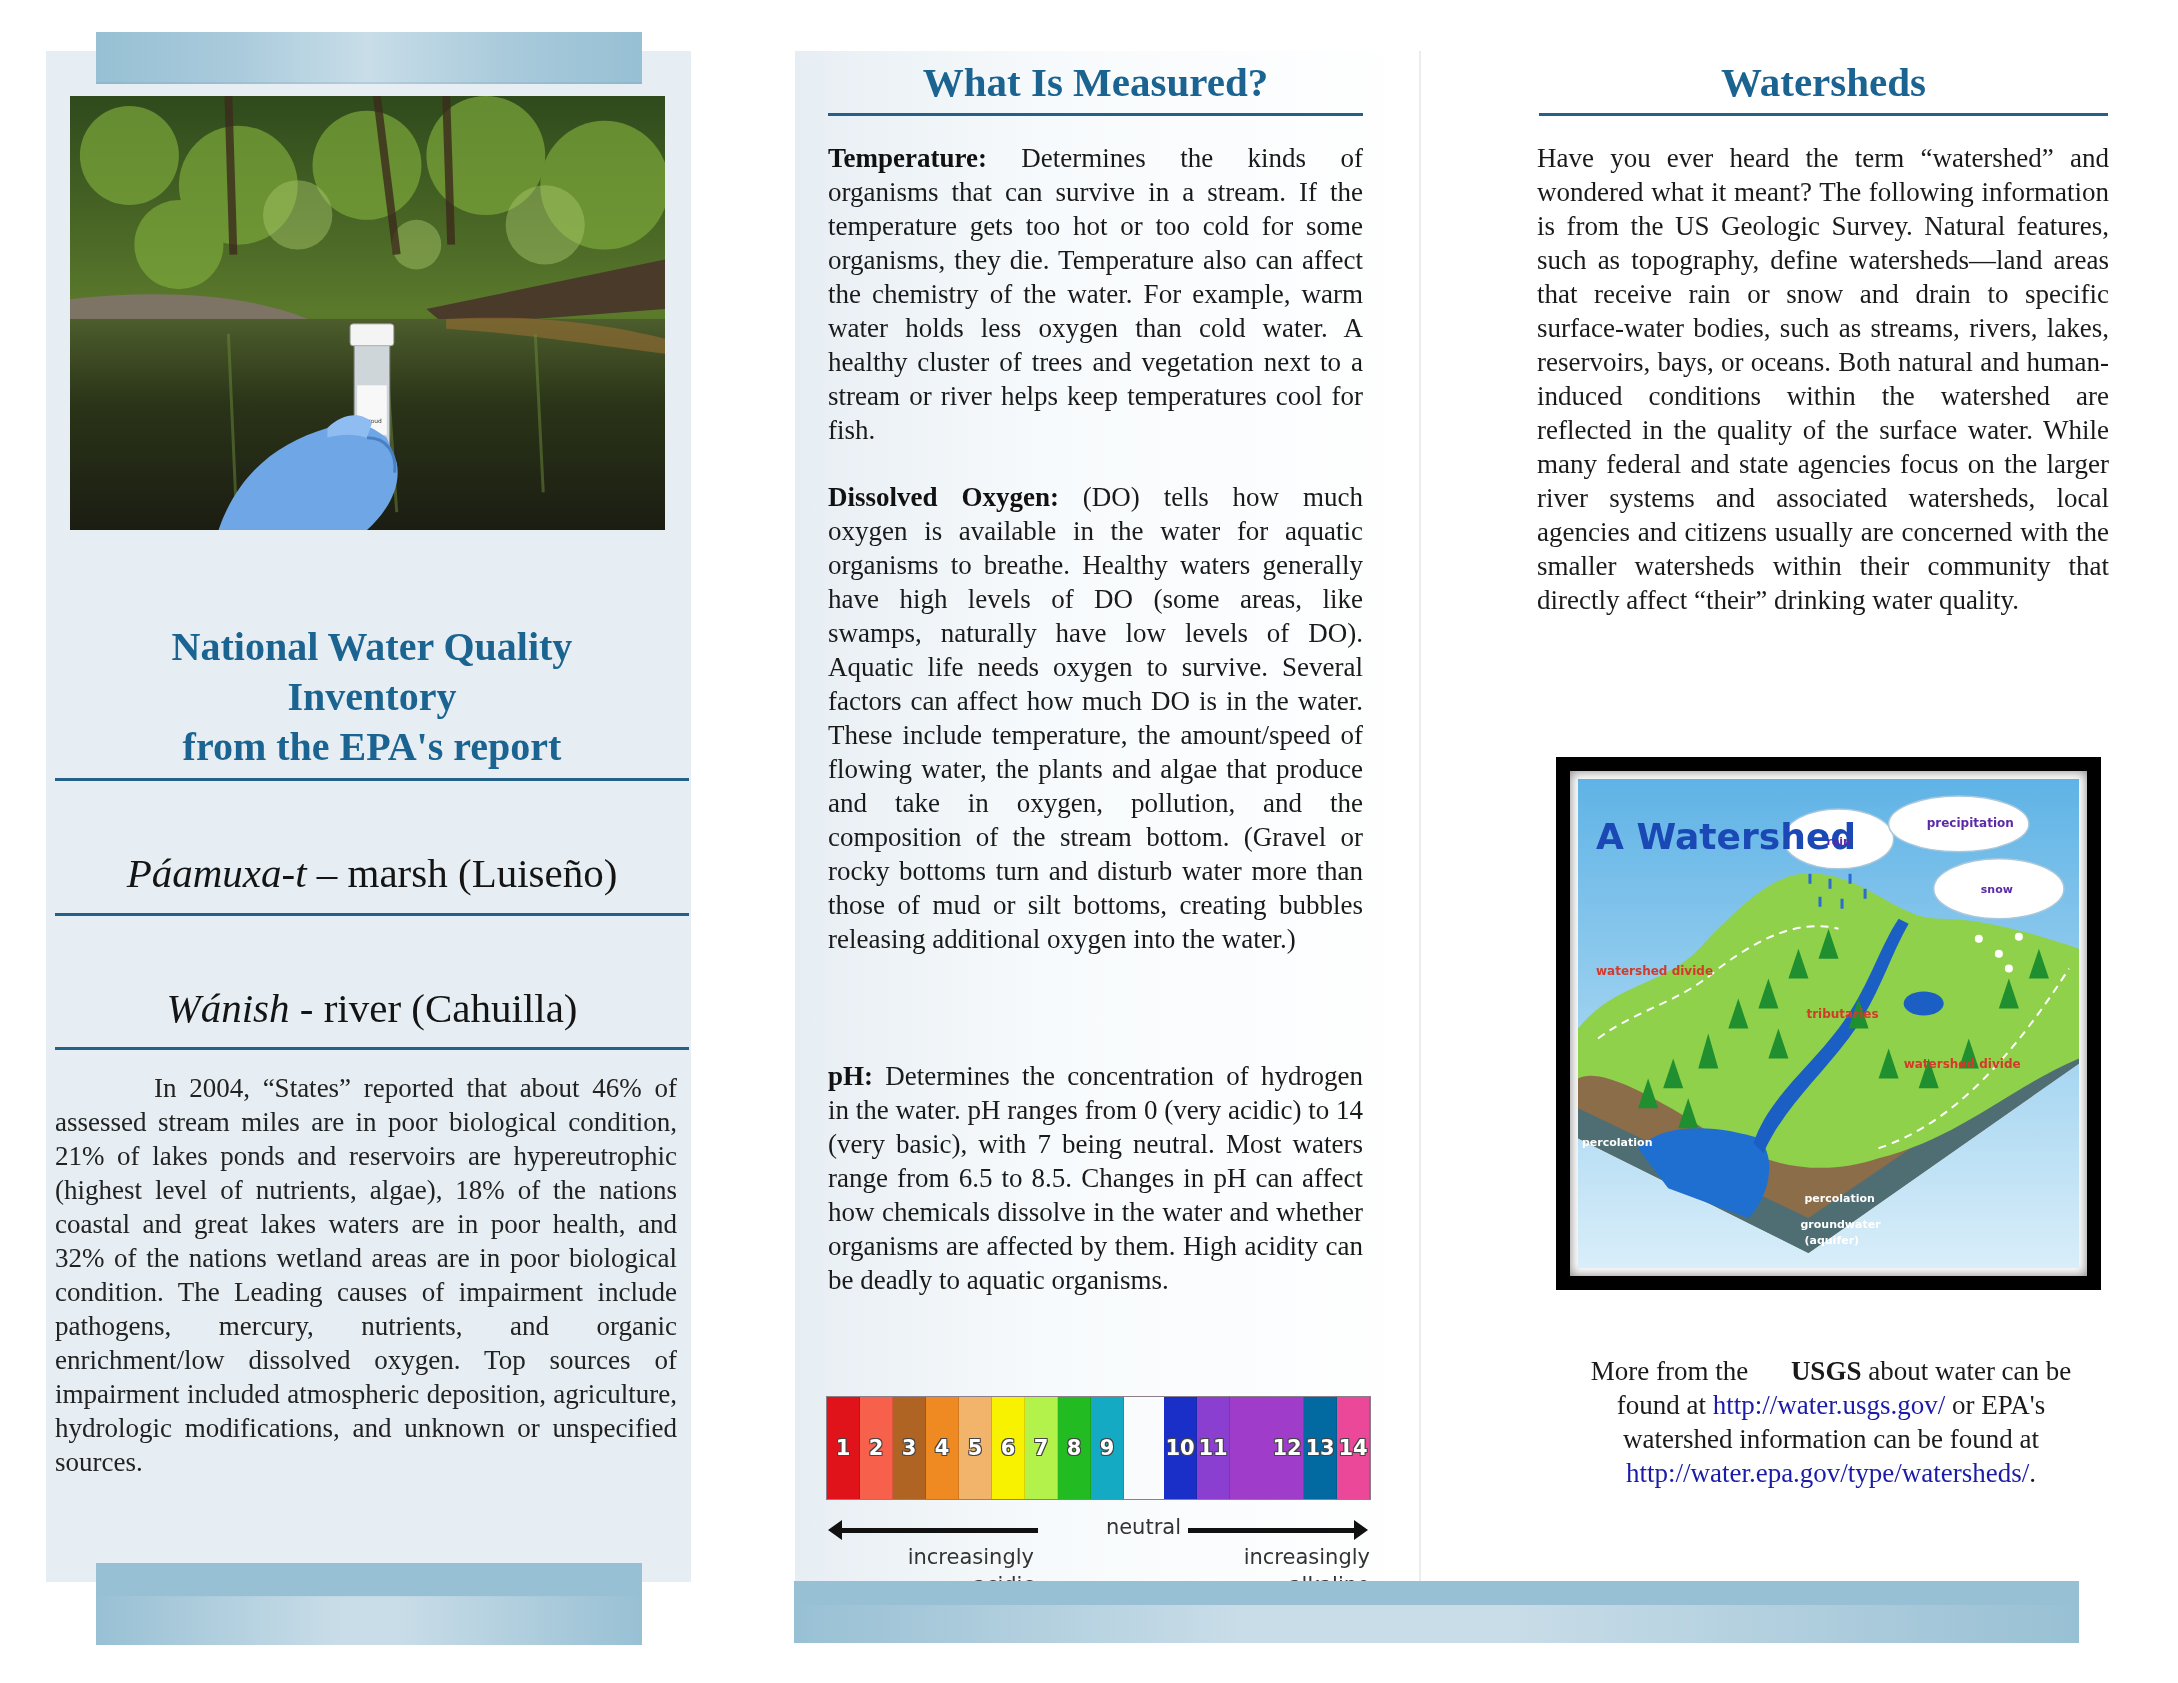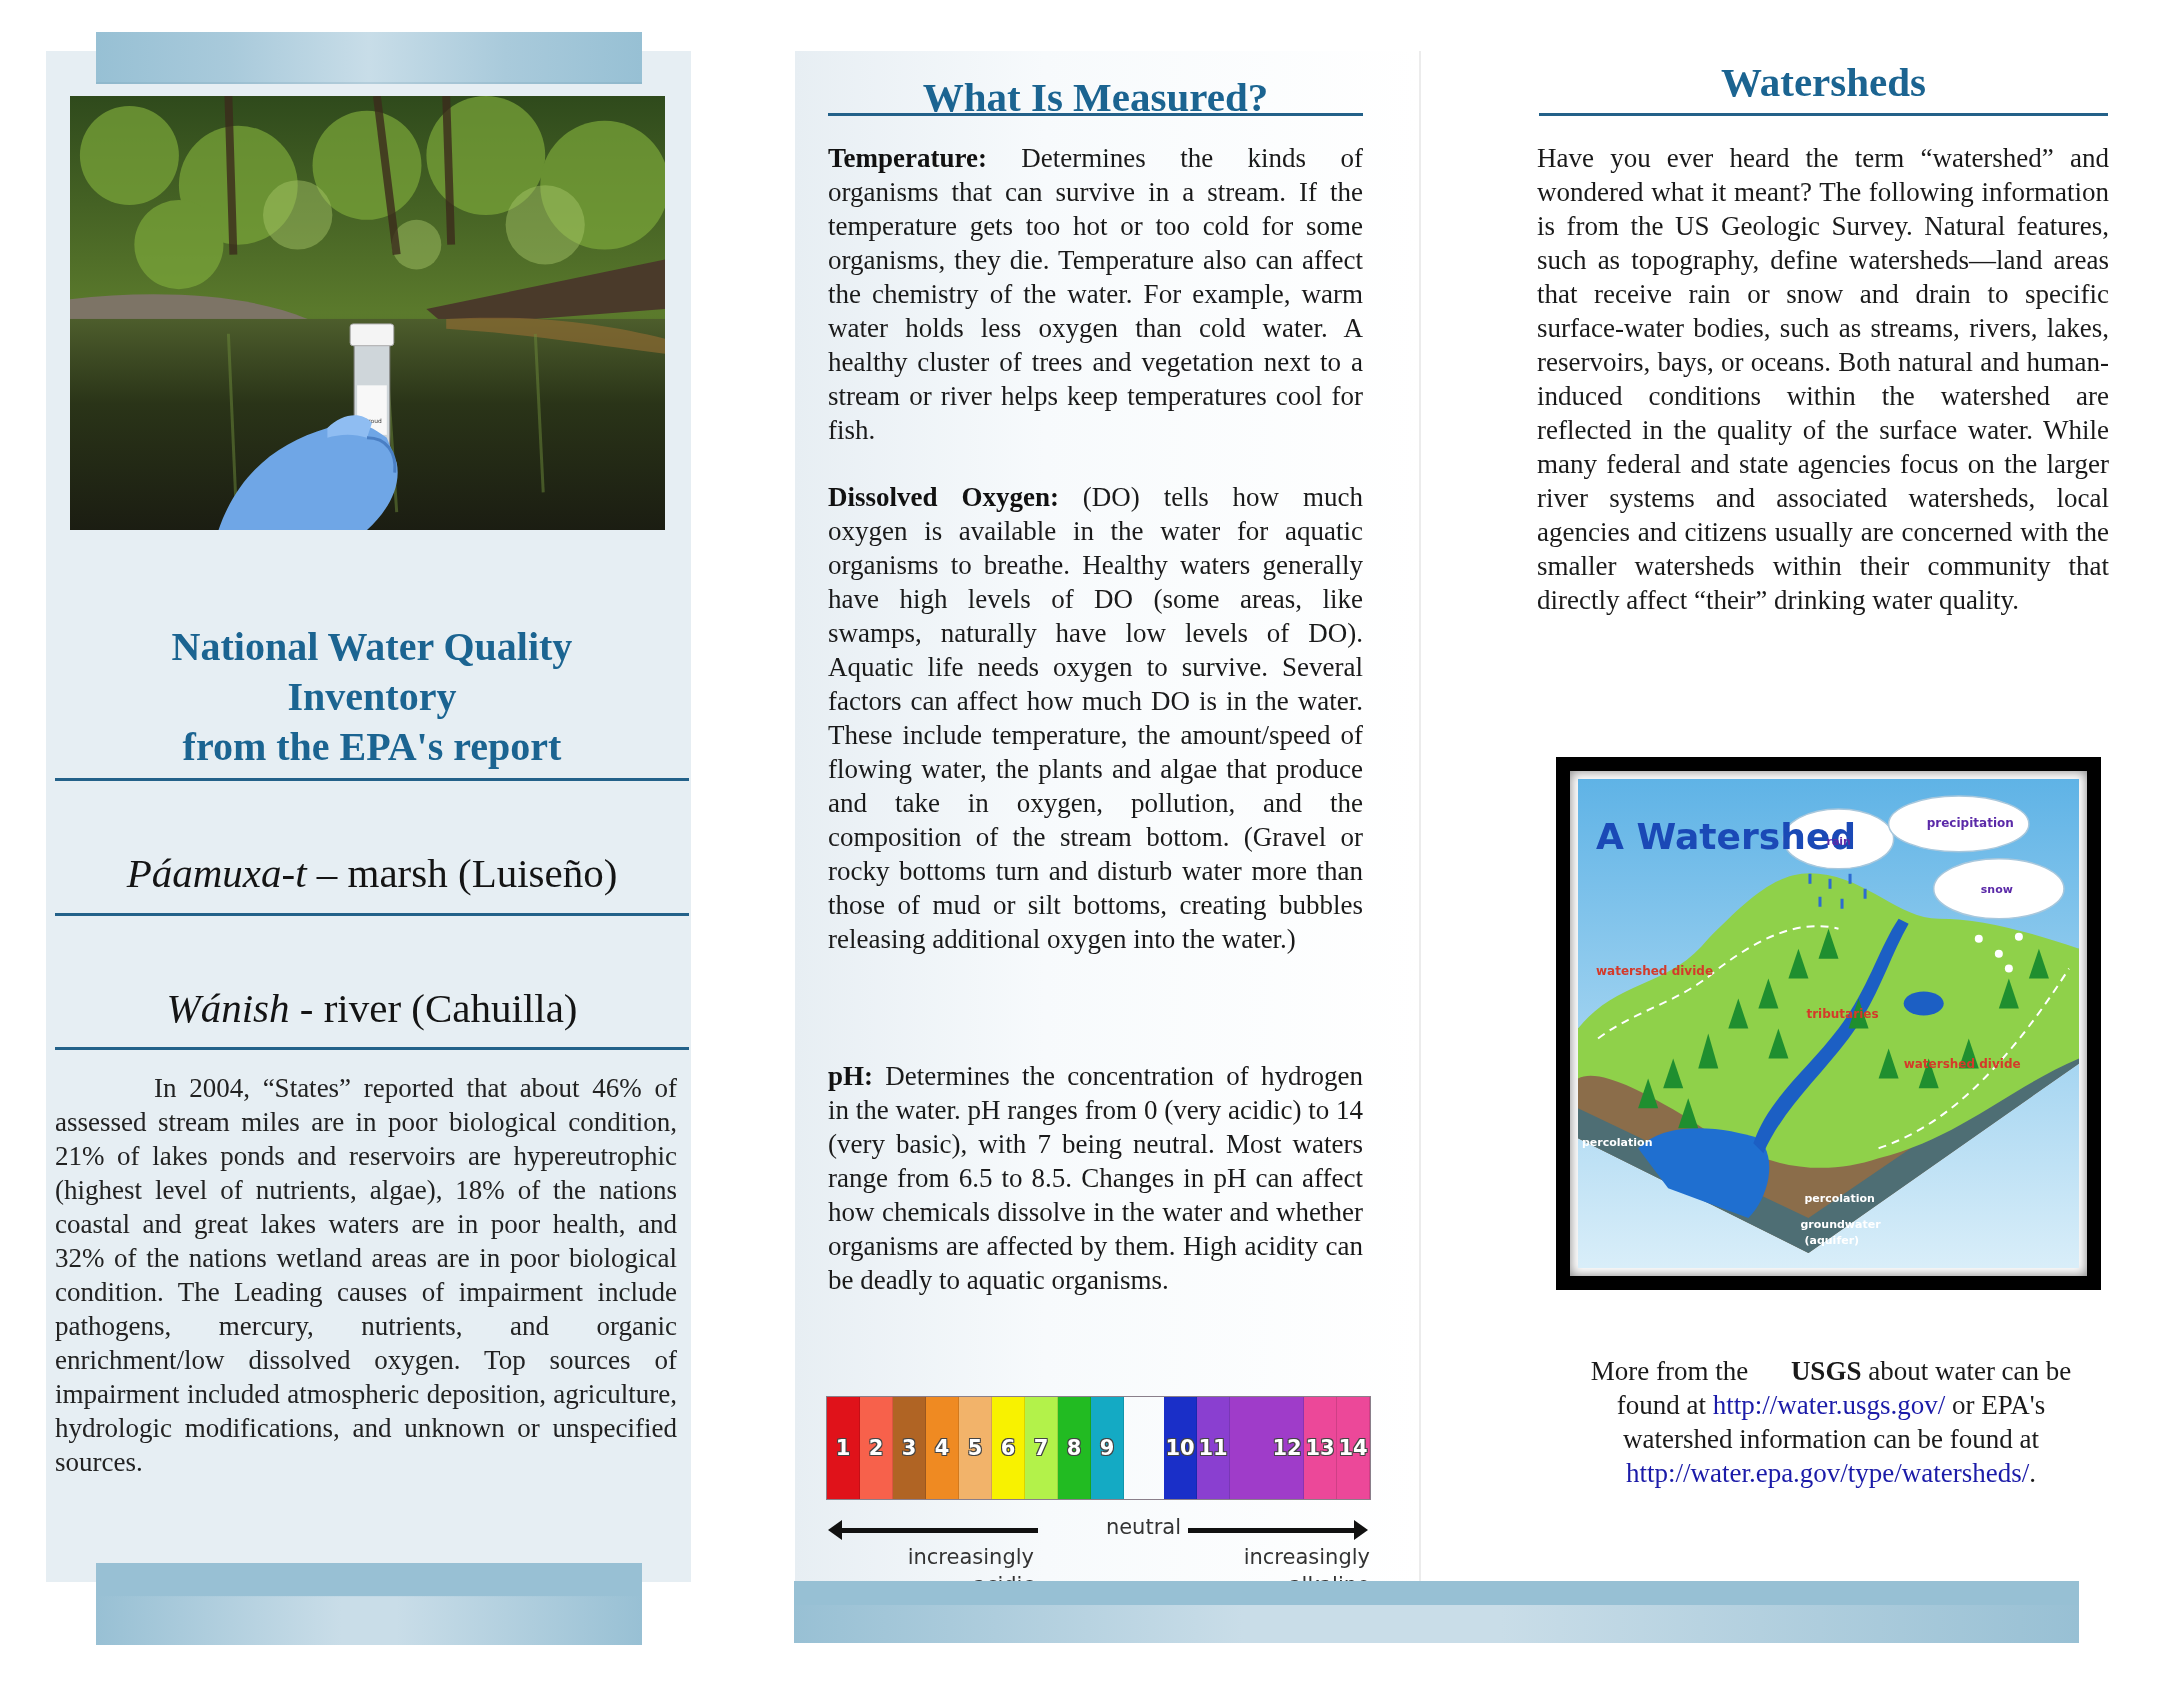--- a/index.html
+++ b/index.html
@@ -41,21 +41,21 @@
 
   
   #mid-panel {
     left:795px; top:51px; width:624px; height:1530px;
     background:linear-gradient(90deg,#e7eef3 0%,#f7fafc 40%,#ffffff 100%);
   }
   #mid-divider { left:1419px; top:51px; width:2px; height:1530px; background:#ececec; }
   .heading {
     text-align:center; color:#1b6491; font-weight:bold; font-size:41px; line-height:50px;
   }
-  #mid-heading { left:828px; width:535px; top:72px; }
+  #mid-heading { left:828px; width:535px; top:57px; }
   #mid-rule { left:828px; top:113px; width:535px; }
   .para {
     font-size:27px; line-height:34px; text-align:justify; text-align-last:left; color:#1a1a1a;
   }
   .para b { font-weight:bold; color:#111; }
   #p-temp { left:828px; top:141px; width:535px; }
   #p-do { left:828px; top:480px; width:535px; }
   #p-ph { left:828px; top:1059px; width:535px; }
 
   
@@ -198,21 +198,21 @@
       <div class="ph-cell" style="background: rgb(176, 100, 36);">3</div>
       <div class="ph-cell" style="background: rgb(239, 138, 34);">4</div>
       <div class="ph-cell" style="background: rgb(242, 179, 106);">5</div>
       <div class="ph-cell" style="background: rgb(248, 242, 0);">6</div>
       <div class="ph-cell" style="background: rgb(179, 242, 74);">7</div>
       <div class="ph-cell" style="background: rgb(34, 187, 34);">8</div>
       <div class="ph-cell" style="background: rgb(20, 170, 196);">9</div>
       <div class="ph-cell" style="background: rgb(26, 47, 200); margin-left: 40px;">10</div>
       <div class="ph-cell" style="background: rgb(138, 63, 208);">11</div>
       <div class="ph-cell" style="background: rgb(159, 60, 201); padding-left: 41px;">12</div>
-      <div class="ph-cell" style="background: #ec4899;">13</div>
+      <div class="ph-cell" style="background: #0369a1;">13</div>
       <div class="ph-cell" style="background: #ec4899;">14</div>
     </div>
   <div class="ph-arrow left" style="left:14px;width:198px;"></div>
   <div class="ph-arrow right" style="left:362px;width:168px;"></div>
   <div class="ph-label" style="left:216px;top:117px;width:139px;">neutral</div>
   <div class="ph-label" style="left:20px;top:147px;width:188px;">
     <div>increasingly</div>
     <div>acidic</div>
   </div>
   <div class="ph-label" style="left:356px;top:147px;width:188px;">

